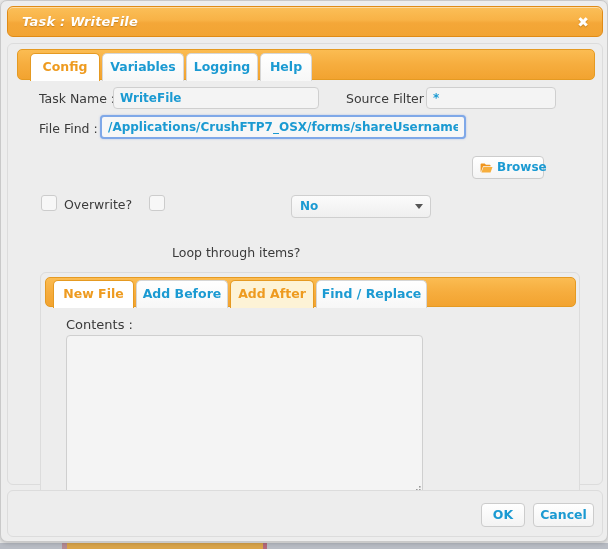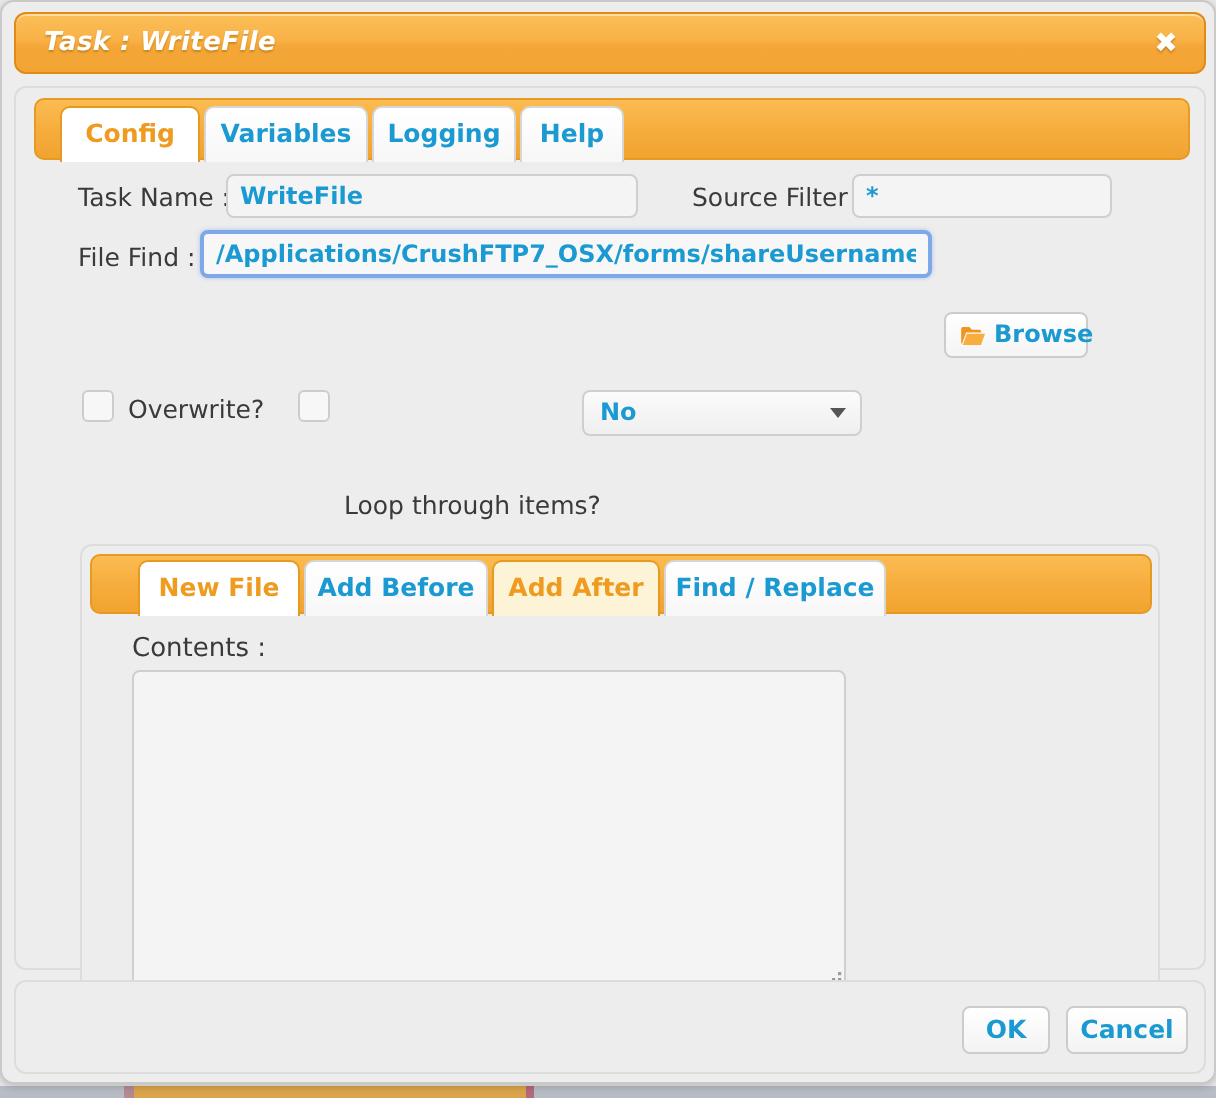--- a/index.html
+++ b/index.html
@@ -281,21 +281,20 @@
     border: 1px solid #d6d6d6;
     border-bottom: none;
     border-radius: 5px 5px 0 0;
     color: #1b9ad2;
     font-size: 12.5px;
     font-weight: bold;
     text-align: center;
     line-height: 26px;
     cursor: pointer;
     white-space: nowrap;
-    margin-left: 16px;
   }
   .itab.active {
     background: #ffffff;
     border-color: #e59a22;
     color: #ee9b20;
   }
   .itab.hover {
     background: #fdf3d6;
     border-color: #e59a22;
     color: #ee9b20;

